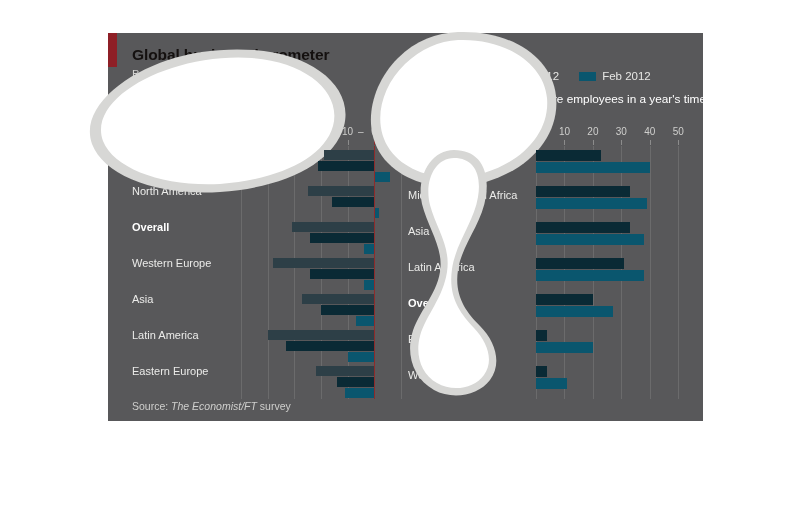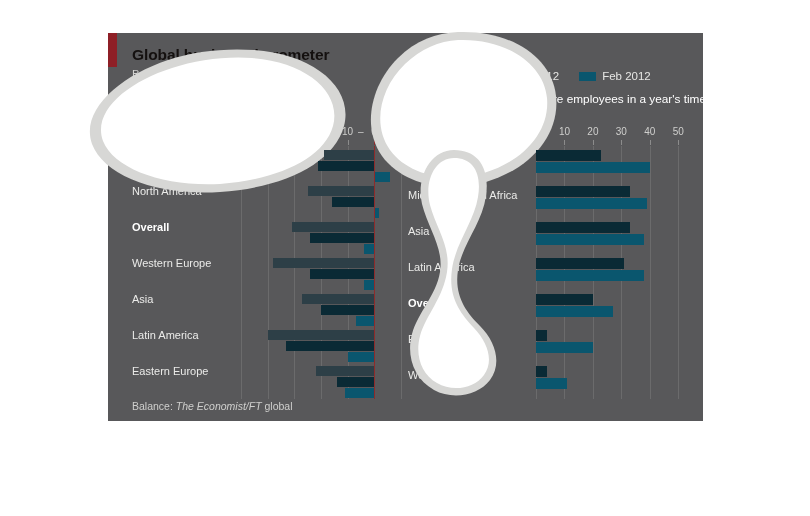--- a/index.html
+++ b/index.html
@@ -239,21 +239,21 @@
             <div class="bar" style="left: 128px; width: 56.9231px; top: 12px; height: 11px; background: rgb(10, 86, 110);"></div>
           </div>
           <div class="grp" style="top: 220px; height: 36px;">
             <div class="cat" style="top: 3px;">Western Europe</div>
             <div class="bar" style="left: 128px; width: 11.3846px; top: 0px; height: 11px; background: rgb(10, 42, 53);"></div>
             <div class="bar" style="left: 128px; width: 31.3077px; top: 12px; height: 11px; background: rgb(10, 86, 110);"></div>
           </div>
         </div>
     </div>
 
-    <div id="source"><span>Balance: </span><i>The Economist/FT</i><span> global</span></div>
+    <div id="source"><span>Source: </span><i>The Economist/FT</i><span> survey</span></div>
   </div>
 
   <div class="blob" style="left:86px;top:44px;">
     <svg width="290" height="160" viewBox="0 0 290 160">
       <path d="M168 6 C228 10 268 44 258 82 C248 120 196 144 134 148 C72 152 18 132 6 100 C-6 66 34 32 82 16 C108 7 140 4 168 6 Z" fill="#d7d7d5"></path>
       <path d="M166 14 C220 18 256 48 247 82 C238 115 190 136 134 140 C78 143 28 125 17 97 C6 67 42 38 86 24 C110 16 140 12 166 14 Z" fill="#ffffff"></path>
     </svg>
   </div>
 
   <div class="blob" style="left:366px;top:30px;">

